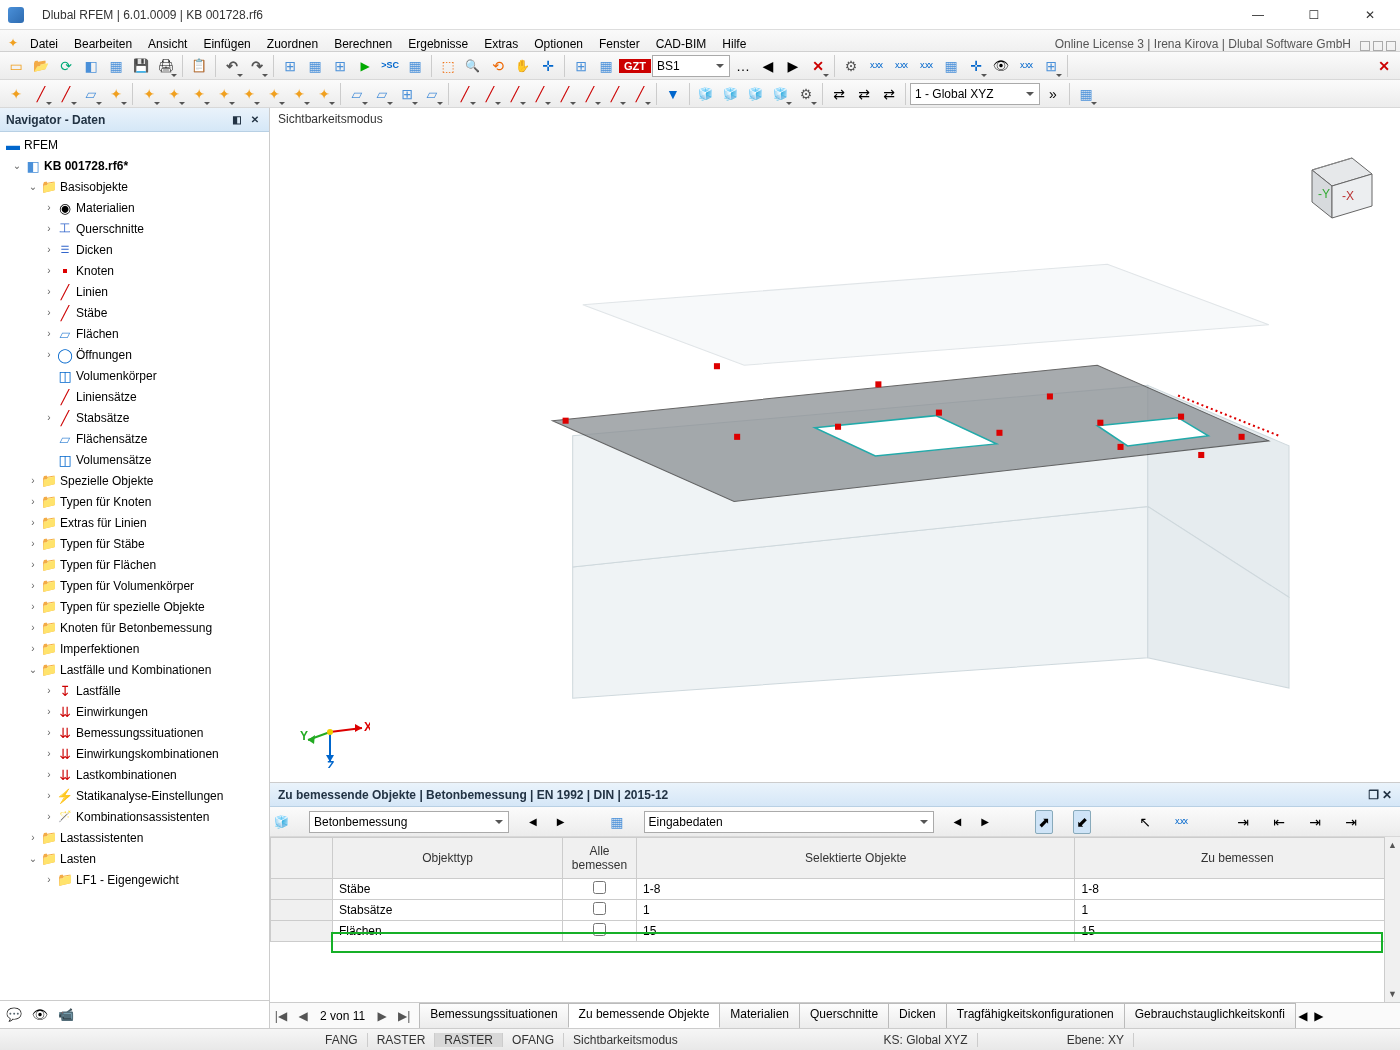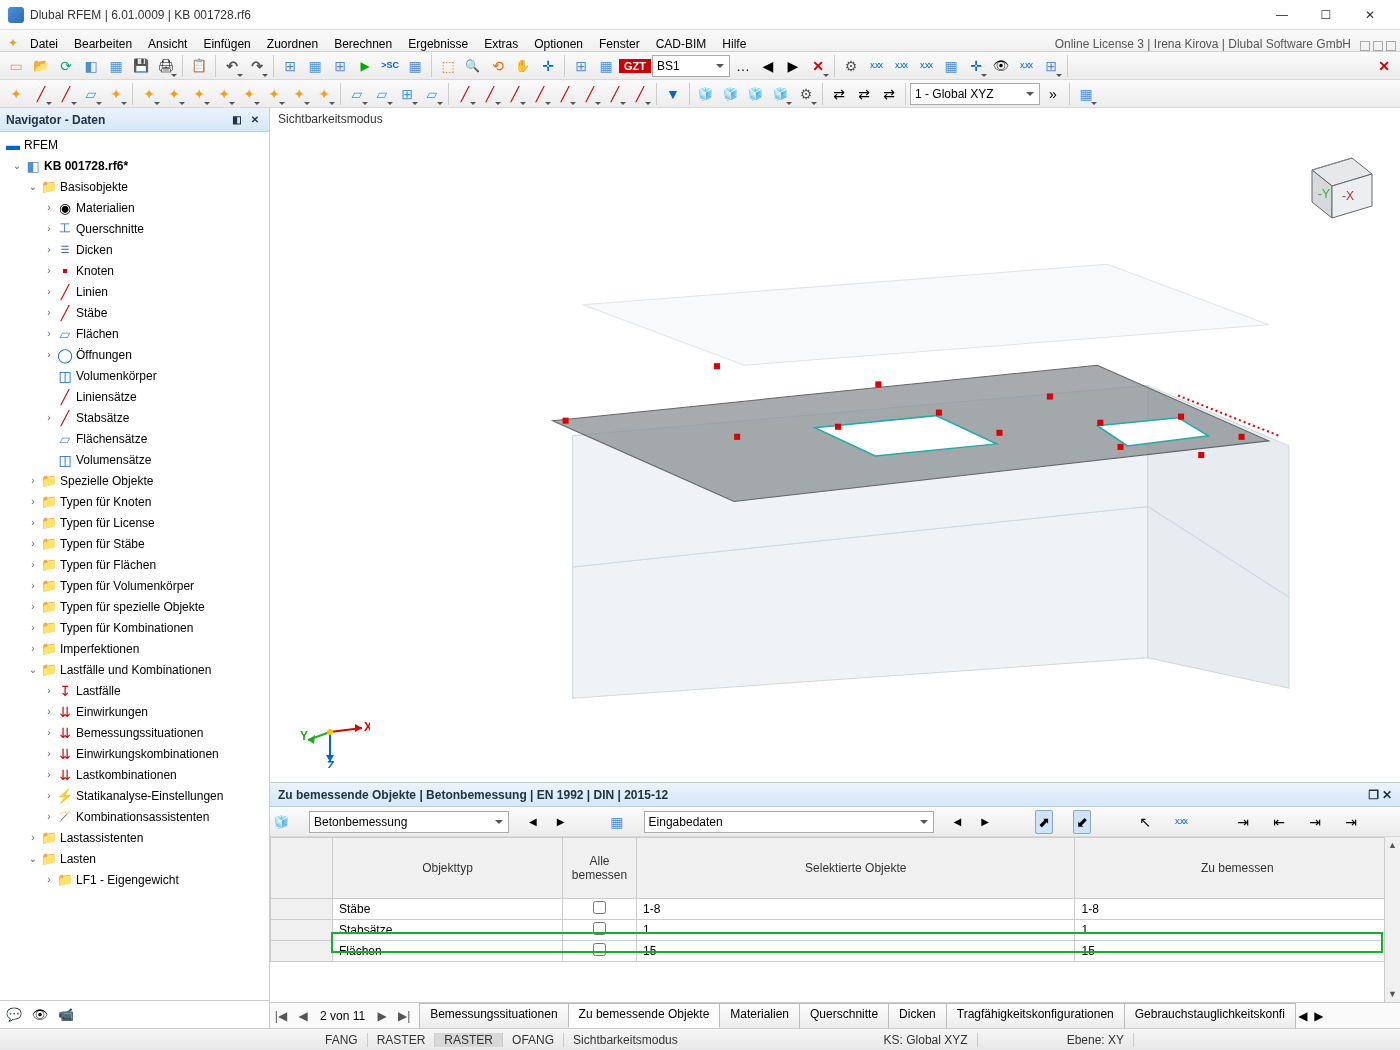--- a/index.html
+++ b/index.html
@@ -1,19 +1,19 @@
 <!DOCTYPE html>
 <html><head>
 <meta charset="utf-8">
 <style>
 * { margin: 0; padding: 0; box-sizing: border-box; font-family: "Segoe UI", Tahoma, sans-serif; font-size: 12px; }
 body { background: #fff; width: 1400px; height: 1050px; display: flex; flex-direction: column; overflow: hidden; }
 
 
-.titlebar { height: 30px; background: #fff; display: flex; align-items: center; padding: 0 8px; border-bottom: 1px solid #ddd; }
+.titlebar { height: 30px; background: #fff; display: flex; align-items: center; padding: 0 8px; border-bottom: 1px solid #ddd; gap: 12px; }
 .titlebar .app-icon { width: 16px; height: 16px; background: linear-gradient(135deg,#4a90d9,#2e6bb0); border-radius: 3px; margin-right: 6px; }
 .titlebar .title { flex: 0 0 auto; color: #333; }
 .titlebar .spacer { flex: 1; }
 .titlebar .winbtn { width: 44px; height: 28px; display: flex; align-items: center; justify-content: center; color: #333; cursor: pointer; }
 
 
 .menubar { height: 22px; background: linear-gradient(#fafafa,#f0f0f0); display: flex; align-items: flex-end; padding: 0 4px; border-bottom: 1px solid #d0d0d0; }
 .menubar .mitem { padding: 2px 8px; cursor: pointer; }
 .menubar .rightinfo { margin-left: auto; color: #555; padding-right: 6px; }
 .menubar .sq { width:10px;height:10px;border:1px solid #aaa;margin-left:3px;display:inline-block; }
@@ -101,21 +101,21 @@
 .bp-menu { height:20px; display:flex; align-items:center; padding:0 6px; gap:14px; background:#fafafa; border-bottom:1px solid #e0e0e0; }
 .bp-menu span { cursor:pointer; }
 .bp-tool { height:30px; display:flex; align-items:center; padding:0 4px; gap:20px; background:linear-gradient(#fbfbfb,#ececec); border-bottom:1px solid #d8d8d8; }
 .bp-tool .combo.wide{min-width:200px;}
 .bp-tool .combo.wider{min-width:290px;}
 .bp-tool .navbtn{width:18px;height:22px;display:flex;align-items:center;justify-content:center;cursor:pointer;font-size:10px;}
 .bp-tool .toggled{background:#cfe4f7;border:1px solid #8ab;}
 
 .grid-wrap{flex:1;overflow:auto;position:relative;}
 table.bp-grid{width:100%;border-collapse:collapse;}
-table.bp-grid th{background:#f0f0f0;border:1px solid #ccc;font-weight:normal;padding:16px 4px;color:#333;}
+table.bp-grid th{background:#f0f0f0;border:1px solid #ccc;font-weight:normal;padding:6px 4px;color:#333;}
 table.bp-grid td{border:1px solid #ccc;padding:2px 6px;background:#fff;}
 table.bp-grid td.cb{text-align:center;width:74px;}
 table.bp-grid td.rh{background:#f0f0f0;width:62px;}
 .grid-scroll{position:absolute;right:0;top:0;bottom:0;width:16px;background:#f0f0f0;border-left:1px solid #ccc;}
 .grid-scroll .up,.grid-scroll .dn{height:16px;display:flex;align-items:center;justify-content:center;font-size:9px;color:#555;}
 
 
 .pager { height:26px; display:flex; align-items:center; border-top:1px solid #ccc; background:#fafafa; }
 .pager .pbtn{width:22px;text-align:center;cursor:pointer;color:#555;}
 .pager .ptxt{padding:0 6px;}
@@ -569,21 +569,21 @@
             <span class="ti-label">Spezielle Objekte</span>
           </div>
           <div class="tree-item" style="padding-left: 24px;">
             <span class="tw">›</span>
             <span class="ti-icon ic-folder"></span>
             <span class="ti-label">Typen für Knoten</span>
           </div>
           <div class="tree-item" style="padding-left: 24px;">
             <span class="tw">›</span>
             <span class="ti-icon ic-folder"></span>
-            <span class="ti-label">Typen für License</span>
+            <span class="ti-label">Extras für Linien</span>
           </div>
           <div class="tree-item" style="padding-left: 24px;">
             <span class="tw">›</span>
             <span class="ti-icon ic-folder"></span>
             <span class="ti-label">Typen für Stäbe</span>
           </div>
           <div class="tree-item" style="padding-left: 24px;">
             <span class="tw">›</span>
             <span class="ti-icon ic-folder"></span>
             <span class="ti-label">Typen für Flächen</span>
@@ -594,21 +594,21 @@
             <span class="ti-label">Typen für Volumenkörper</span>
           </div>
           <div class="tree-item" style="padding-left: 24px;">
             <span class="tw">›</span>
             <span class="ti-icon ic-folder"></span>
             <span class="ti-label">Typen für spezielle Objekte</span>
           </div>
           <div class="tree-item" style="padding-left: 24px;">
             <span class="tw">›</span>
             <span class="ti-icon ic-folder"></span>
-            <span class="ti-label">Typen für Kombinationen</span>
+            <span class="ti-label">Knoten für Betonbemessung</span>
           </div>
           <div class="tree-item" style="padding-left: 24px;">
             <span class="tw">›</span>
             <span class="ti-icon ic-folder"></span>
             <span class="ti-label">Imperfektionen</span>
           </div>
         </div>
       <div class="tree-item" style="padding-left:24px">
         <span class="tw">⌄</span>
           <span class="ti-icon ic-folder"></span>

